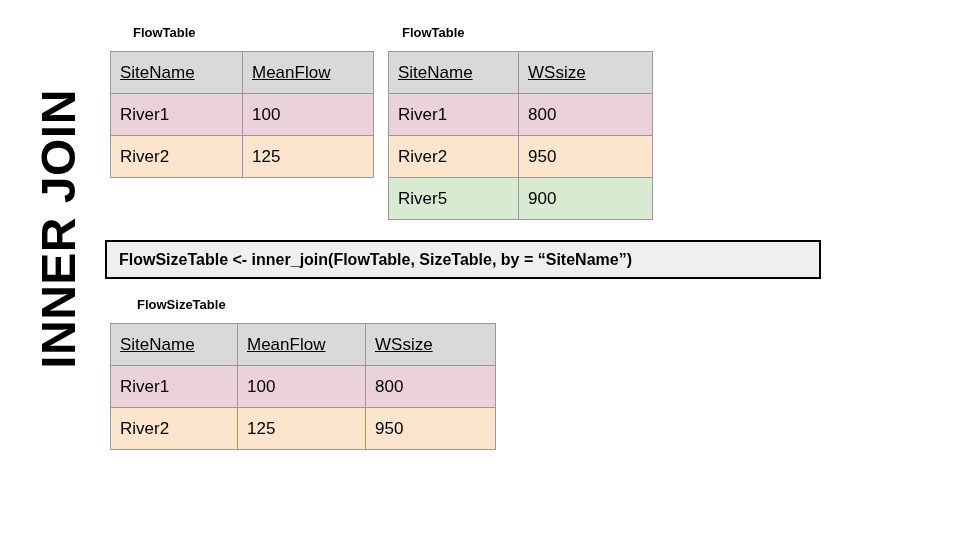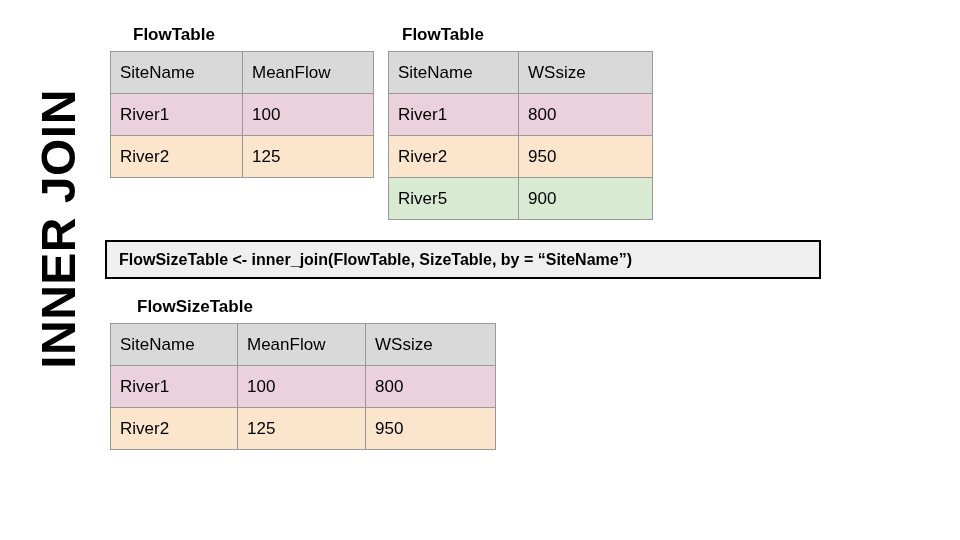--- a/index.html
+++ b/index.html
@@ -25,21 +25,21 @@
     font-size: 48px;
     font-weight: bold;
     color: #000000;
     white-space: nowrap;
     letter-spacing: 0.5px;
   }
 
   
   .tbl-title {
     position: absolute;
-    font-size: 17px;
+    font-size: 13px;
     font-weight: bold;
     color: #000000;
     white-space: nowrap;
   }
   .title-flow   { left: 133px; top: 25px; }
   .title-size   { left: 402px; top: 25px; }
   .title-result { left: 137px; top: 297px; }
 
   
   table.data-table {
@@ -59,20 +59,21 @@
     color: #000000;
     text-align: left;
     vertical-align: middle;
     padding: 0 0 0 9px;
     height: 41px;
     overflow: hidden;
     white-space: nowrap;
   }
   table.data-table th {
     background: var(--c-header_bg, #d9d9d9);
+    text-decoration: underline;
   }
   .tbl-result th, .tbl-result td { height: 42px; }
 
   
   .code-box {
     position: absolute;
     left: 105px;
     top: 240px;
     width: 716px;
     height: 39px;

